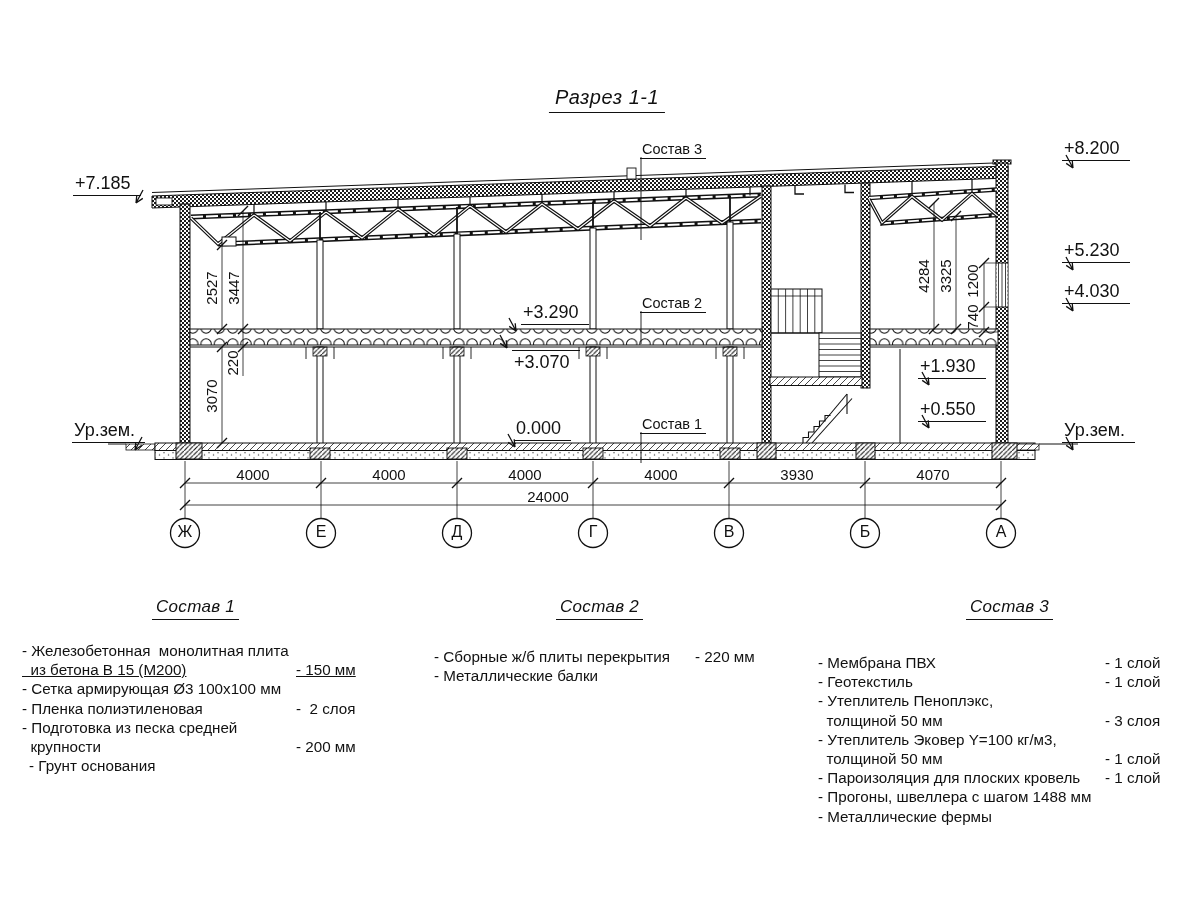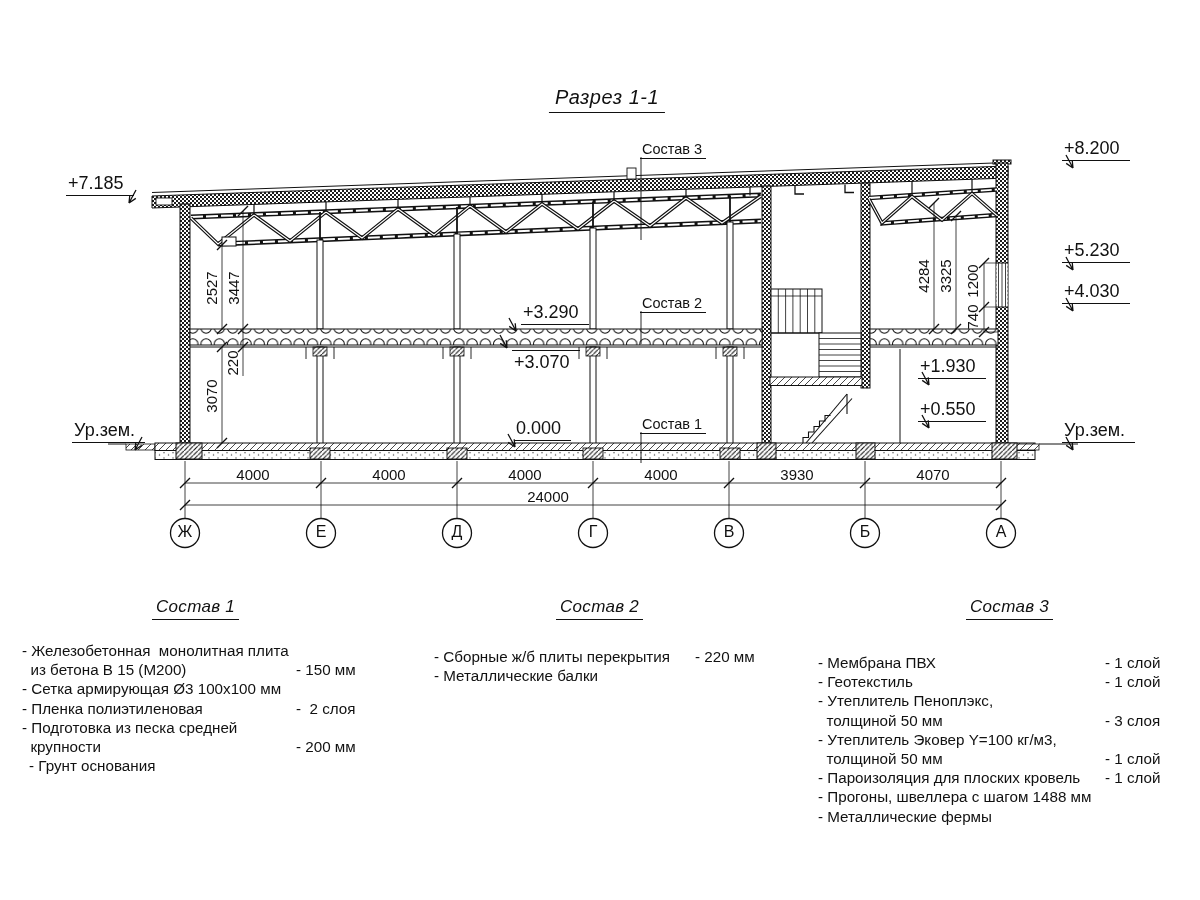--- a/index.html
+++ b/index.html
@@ -256,21 +256,21 @@
           <circle cx="593" cy="533" r="14.5"></circle>
       <circle cx="729" cy="533" r="14.5"></circle>
           <circle cx="865" cy="533" r="14.5"></circle>
       <circle cx="1001" cy="533" r="14.5"></circle>
     </g>
   </g>
 </svg>
 
 <div class="abs title" style="left:607px;top:86px;">Разрез 1-1</div>
 
-<div class="elev" style="left:66px;top:173px;">
+<div class="elev" style="left:73px;top:173px;">
   <span class="t">+7.185</span>
   <svg class="arr" style="left:58px;top:16px;" viewBox="0 0 16 17">
     <path d="M12 1 L5 14 M5 14 L5.8 6.2 M5 14 L11.8 9.4" stroke="#111" stroke-width="1.3" fill="none"></path>
       </svg>
 </div>
 <div class="elev" style="left:72px;top:420px;">
   <span class="t">Ур.зем.</span>
   <svg class="arr" style="left:58px;top:16px;" viewBox="0 0 16 17">
     <path d="M12 1 L5 14 M5 14 L5.8 6.2 M5 14 L11.8 9.4" stroke="#111" stroke-width="1.3" fill="none"></path>
       </svg>
@@ -359,21 +359,21 @@
 <span class="axisl" style="left:865px;top:533px;">Б</span>
 <span class="axisl" style="left:1001px;top:533px;">А</span>
 
 <div class="complist" style="left:22px;top:597px;width:360px;">
   <div style="padding-left:130px;"><span class="ctitle">Состав 1</span></div>
   <div class="rows" style="margin-top:21px;">
     <div class="row" style="grid-template-columns:274px auto;">
           <span class="it">- Железобетонная  монолитная плита</span>
           <span class="val"></span>
         </div>
-    <div class="row" style="grid-template-columns:274px auto;">
+    <div class="row" style="grid-template-columns:274px auto;text-decoration:underline;">
           <span class="it">  из бетона В 15 (М200)</span>
           <span class="val">- 150 мм</span>
         </div>
     <div class="row" style="grid-template-columns:274px auto;gap:16px;">
           <span class="it">- Сетка армирующая Ø3 100x100 мм</span>
           <span class="val"></span>
         </div>
     <div class="row" style="grid-template-columns:274px auto;">
           <span class="it">- Пленка полиэтиленовая</span>
           <span class="val">-  2 слоя</span>

